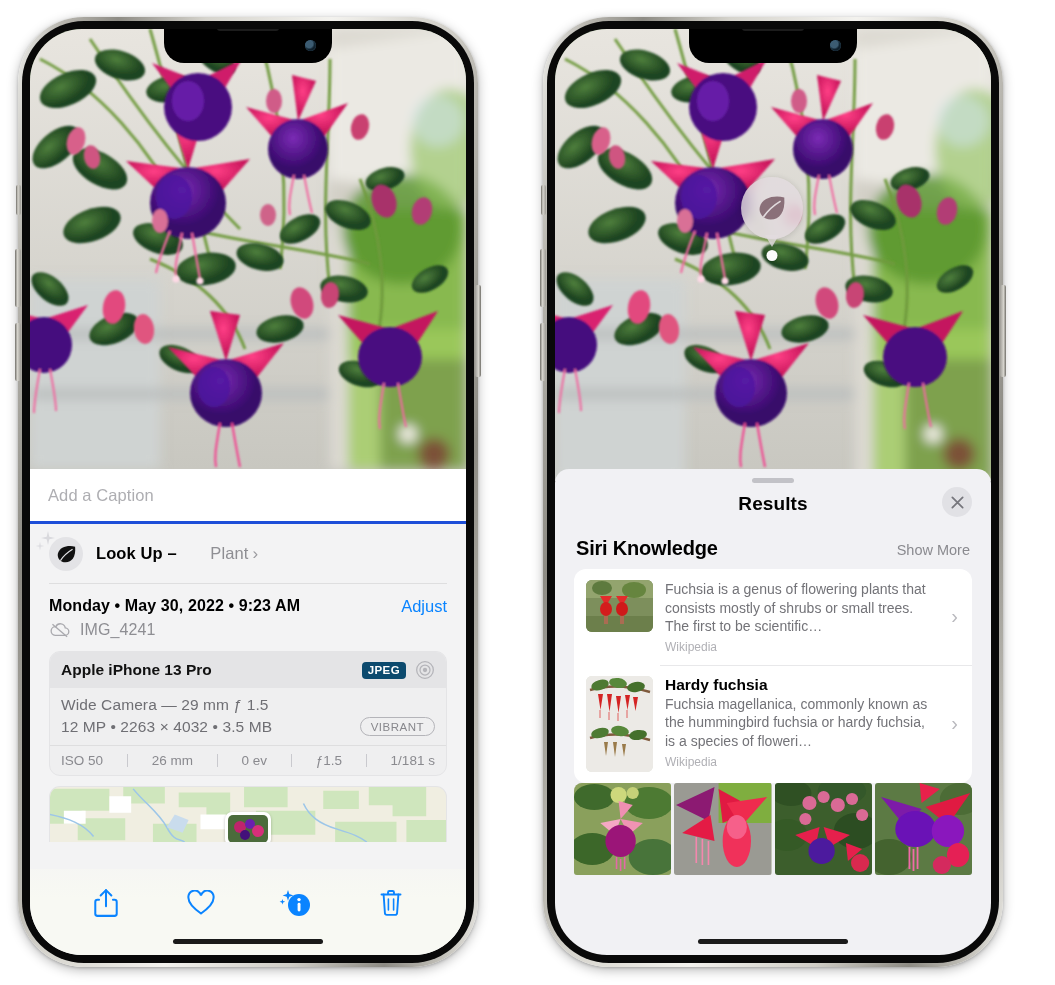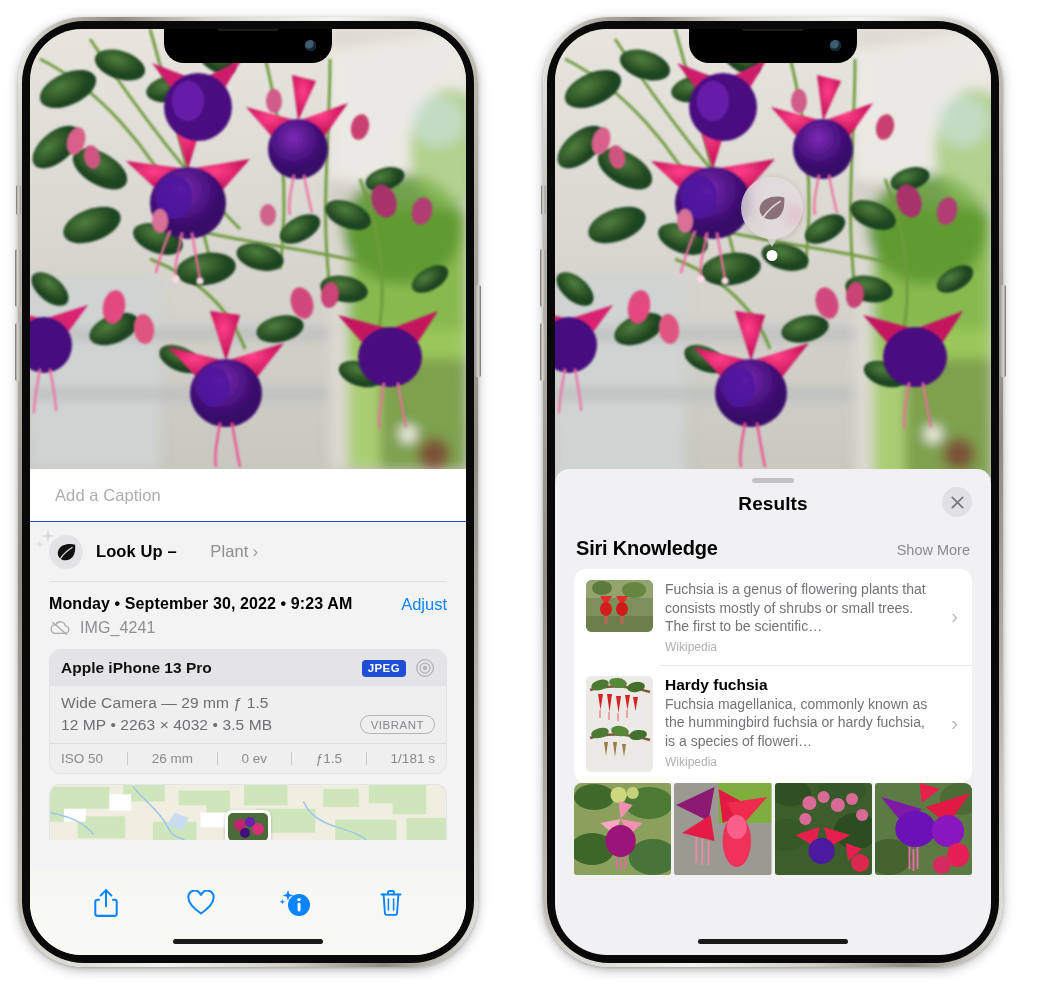--- a/index.html
+++ b/index.html
@@ -93,22 +93,22 @@
 
   
   .info-sheet {
     position: absolute; left: 0; right: 0; bottom: 0;
     background: #f3f3f4;
     display: flex; flex-direction: column;
     z-index: 20;
   }
   .caption-row {
     background: #ffffff;
-    padding: 17px 19px 16px 25px;
-    border-bottom: 1px solid #1d4ed8;
+    padding: 17px 19px 16px 18px;
+    border-bottom: 3px solid #1d4ed8;
   }
   .caption-placeholder { color: #aeaeb2; font-size: 16.5px; letter-spacing: .1px; }
 
   .lookup-row {
     display: flex; align-items: center;
     padding: 13px 19px 13px 19px;
     gap: 13px;
     position: relative;
   }
   .lookup-row::after {
@@ -147,21 +147,21 @@
     border: 1px solid #e4e4e6;
   }
   .cam-head {
     background: #e4e4e6;
     padding: 8px 11px;
     display:flex; align-items:center; justify-content:space-between;
   }
   .cam-model { font-size:15.5px; font-weight:700; color:#111; }
   .cam-head-right { display:flex; align-items:center; gap:9px; }
   .pill-jpeg {
-    background:#1d4ed8; color:#fff; font-size:11.5px; font-weight:600;
+    background:#0c4a6e; color:#fff; font-size:11.5px; font-weight:600;
     padding: 2.5px 6px; border-radius:4px; letter-spacing:.4px;
   }
   .cam-body { padding: 8px 11px 9px 11px; }
   .cam-line1 { font-size:15.5px; color:#6f6f74; letter-spacing:.1px; }
   .cam-line2row { display:flex; align-items:center; justify-content:space-between; margin-top:3px; }
   .cam-line2 { font-size:15.5px; color:#6f6f74; letter-spacing:.1px; }
   .pill-vibrant {
     border:1px solid #b4b4b9; color:#87878c; font-size:11.5px;
     padding: 2.5px 10px; border-radius:10px; letter-spacing:.5px;
   }
@@ -468,21 +468,21 @@
             <svg class="spark b" width="10" height="10" viewBox="0 0 16 16">
               <path d="M8 1 L9.3 6.7 L15 8 L9.3 9.3 L8 15 L6.7 9.3 L1 8 L6.7 6.7 Z" fill="#dddde1"></path>
             </svg>
           </div>
           <div class="lookup-text">
             <b>Look Up</b><span class="dash"> – </span><span class="val">Plant</span><span class="chev-gray">›</span>
           </div>
         </div>
 
         <div class="meta-row">
-          <div class="meta-date">Monday • September 30, 2022 • 9:23 AM</div>
+          <div class="meta-date">Monday • May 30, 2022 • 9:23 AM</div>
           <div class="adjust-link">Adjust</div>
         </div>
 
         <div class="file-row">
           <svg width="22" height="16" viewBox="0 0 24 18">
             <path d="M6.5 15h11a4.2 4.2 0 0 0 .4-8.4A5.6 5.6 0 0 0 7.3 5.3 4.6 4.6 0 0 0 6.5 15z" fill="none" stroke="#a9a9ae" stroke-width="1.5"></path>
             <line x1="3.5" y1="2.5" x2="20" y2="16.5" stroke="#a9a9ae" stroke-width="1.5"></line>
           </svg>
           <div class="file-name">IMG_4241</div>
         </div>

